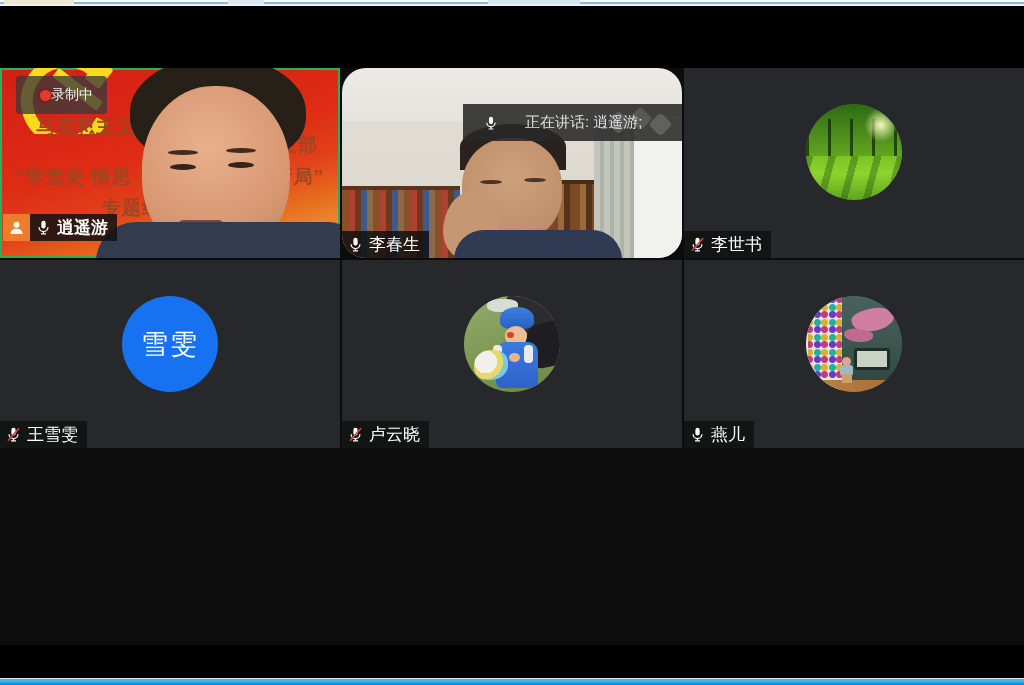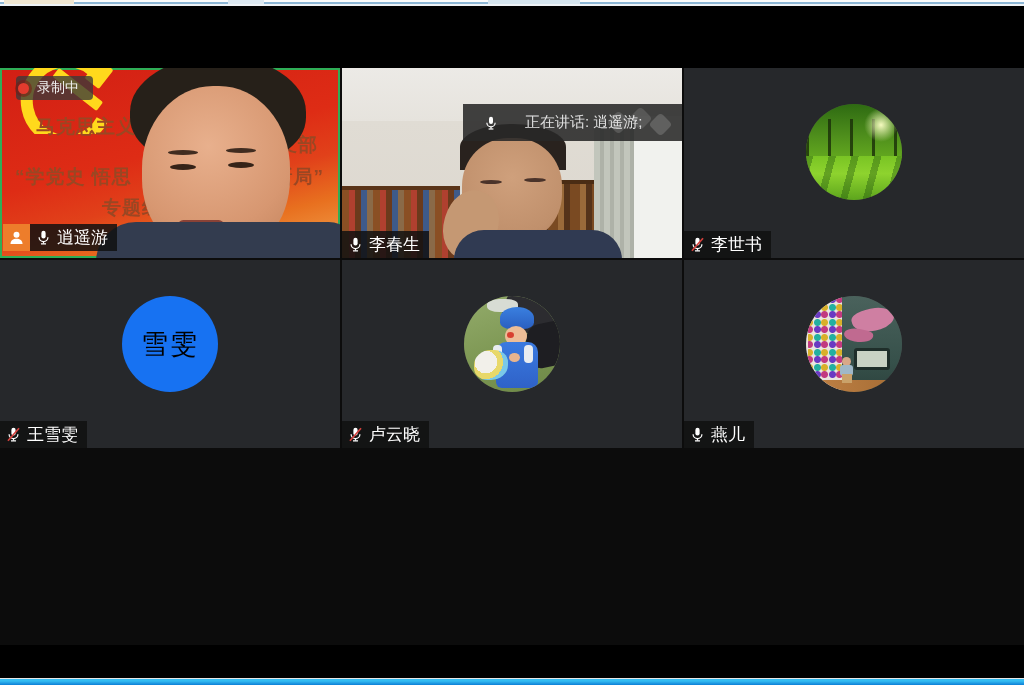--- a/index.html
+++ b/index.html
@@ -23,27 +23,27 @@
   .wbtn{color:#5a5a5a;font-size:14px;line-height:14px;cursor:default;text-align:center;min-width:14px;}
   .maxbox{width:10px;height:10px;border:1.5px solid #5a5a5a;}
   
   .grid{position:absolute;top:68px;left:0;width:1024px;display:grid;
         grid-template-columns:340px 340px 340px;grid-template-rows:190px 188px 195px;
         gap:2px;background:#0c0c0c;}
   .tile{position:relative;background:#26282b;overflow:hidden;}
   .tile.active{box-shadow:inset 0 0 0 2px #2fae57;}
   
   .label-row{position:absolute;left:0;bottom:0;display:flex;align-items:stretch;z-index:30;}
-  .tile.active .label-row{left:3px;bottom:7px;}
+  .tile.active .label-row{left:3px;bottom:17px;font-weight:bold;}
   .host-badge{width:27px;height:27px;background:#ed7d2b;display:flex;align-items:center;justify-content:center;}
   .plate{height:27px;display:flex;align-items:center;gap:5px;padding:0 9px 0 5px;
          background:rgba(16,16,16,.85);color:#fff;font-size:17px;white-space:nowrap;}
   
-  .rec-badge{position:absolute;left:16px;top:8px;height:24px;display:flex;align-items:center;gap:8px;
-             padding:0 14px 0 2px;background:rgba(58,58,58,.78);border-radius:4px;z-index:25;
+  .rec-badge{position:absolute;left:16px;top:8px;height:38px;display:flex;align-items:center;gap:0;
+             padding:0 14px 0 24px;background:rgba(58,58,58,.78);border-radius:4px;z-index:25;
              color:#f0f0f0;font-size:14px;}
   .rec-dot{width:11px;height:11px;border-radius:50%;background:#e23b2e;box-shadow:0 0 0 3px rgba(122,26,18,.55);}
   
   .speak-bar{position:absolute;left:121px;right:-2px;top:36px;height:37px;z-index:25;
              display:flex;align-items:center;background:rgba(40,40,40,.88);
              padding-left:20px;gap:26px;color:#e0e0e0;font-size:15px;white-space:nowrap;}
   .speak-logo{position:absolute;right:2px;top:2px;opacity:.9;}
   
   .t1{background:linear-gradient(165deg,#d21f14 0%,#de2c15 45%,#e1411a 62%,#e8701f 78%,#ef9440 92%,#f3b066 100%);}
   .t1 .emblem{position:absolute;left:-8px;top:-8px;}
@@ -69,21 +69,21 @@
   .t2-wall{position:absolute;left:0;top:34%;width:100%;height:66%;background:#c9c9c9;
            background-image:linear-gradient(#9d9d9d 1px,transparent 1px),linear-gradient(90deg,#9d9d9d 1px,transparent 1px);
            background-size:34px 30px;}
   .t2-spot{position:absolute;border-radius:50%;}
   .t2-hair{position:absolute;left:-8px;top:88px;width:82px;height:88px;border-radius:50% 46% 20% 20%;background:#1b1714;}
   .t2-face{position:absolute;left:-4px;top:130px;width:72px;height:62px;border-radius:42% 42% 30% 30%;
            background:linear-gradient(180deg,#cfa584,#c29a7a);}
   .t2-glass{position:absolute;top:136px;width:30px;height:16px;border:2px solid #2a2420;border-radius:3px;
             background:rgba(110,86,66,.35);}
   
-  .t3{background:linear-gradient(180deg,#eceae6 0%,#e6e3dd 28%,#e0dcd4 28%,#dcd7ce 100%);}
+  .t3{background:linear-gradient(180deg,#eceae6 0%,#e6e3dd 28%,#e0dcd4 28%,#dcd7ce 100%);border-radius:24px;}
   .t3-shelfL{position:absolute;left:0;top:118px;width:118px;height:72px;
              background:repeating-linear-gradient(90deg,#8a4f24 0 7px,#b0402f 7px 13px,#6b3a1c 13px 19px,#3e5a8a 19px 25px,#8a6a48 25px 31px);
              border-top:4px solid #5a3418;}
   .t3-shelfM{position:absolute;left:184px;top:112px;width:72px;height:78px;
              background:repeating-linear-gradient(90deg,#7a4a22 0 10px,#9a6a3a 10px 16px,#55331a 16px 22px);
              border-top:4px solid #4a2c14;}
   .t3-curtain{position:absolute;left:252px;top:52px;width:40px;height:138px;
               background:repeating-linear-gradient(90deg,#c2c6bc 0 6px,#aeb2a8 6px 10px);}
   .t3-window{position:absolute;left:292px;top:48px;width:48px;height:142px;background:#f1f2ee;}
   .t3-hair{position:absolute;left:118px;top:56px;width:106px;height:46px;border-radius:50% 50% 0 0;background:#29221e;z-index:6;}
@@ -101,21 +101,21 @@
   .t4-face{position:absolute;left:-12px;top:2px;width:264px;height:220px;border-radius:48%;
            background:radial-gradient(circle at 45% 42%,#e3bca6 0%,#d9af97 65%,#cfa28a 100%);}
   .t4-eye{position:absolute;width:46px;height:9px;background:rgba(92,60,48,.55);border-radius:50%;}
   .t4-nostril{position:absolute;width:7px;height:6px;background:#6b4438;border-radius:50%;}
   .t4-mouth{position:absolute;left:64px;top:148px;width:54px;height:25px;background:#8a4a42;border-radius:50%;}
   .t4-lip{position:absolute;left:70px;top:146px;width:42px;height:8px;background:#c08476;border-radius:50%;}
   
   .avatar{position:absolute;left:50%;top:36px;width:96px;height:96px;margin-left:-48px;border-radius:50%;
           overflow:hidden;background:#444;}
   .blue-circle{position:absolute;left:50%;top:36px;width:96px;height:96px;margin-left:-48px;border-radius:50%;
-               display:flex;align-items:center;justify-content:center;color:#000000;font-size:27px;letter-spacing:2px;}
+               display:flex;align-items:center;justify-content:center;color:#ffffff;font-size:27px;letter-spacing:2px;}
   .lyr{position:absolute;}
   
   .park-trees{top:0;left:0;right:0;height:56%;background:linear-gradient(180deg,#2e6a12,#4f8f1c 60%,#63a81f);}
   .park-trunks{top:16%;left:0;right:0;height:42%;
                background:repeating-linear-gradient(90deg,rgba(25,45,8,.8) 0 3px,transparent 3px 22px);}
   .park-sun{top:4%;right:4%;width:34px;height:34px;border-radius:50%;
             background:radial-gradient(circle,#f5fbbf 0%,rgba(245,251,191,0) 70%);}
   .park-grass{bottom:0;left:0;right:0;height:46%;background:linear-gradient(180deg,#79c424,#8ed32e 40%,#5da51d);}
   .park-stripes{bottom:0;left:0;right:0;height:46%;
                 background:repeating-linear-gradient(105deg,rgba(20,70,10,.35) 0 7px,transparent 7px 22px);}

